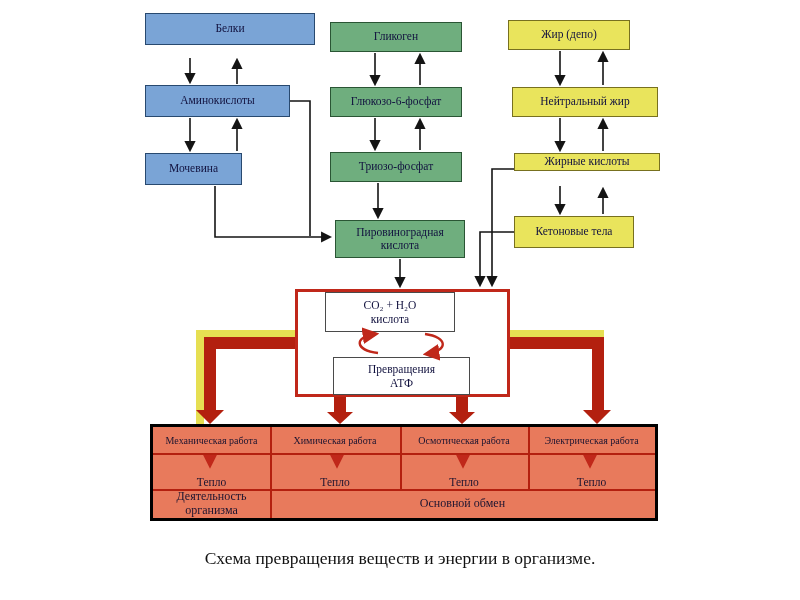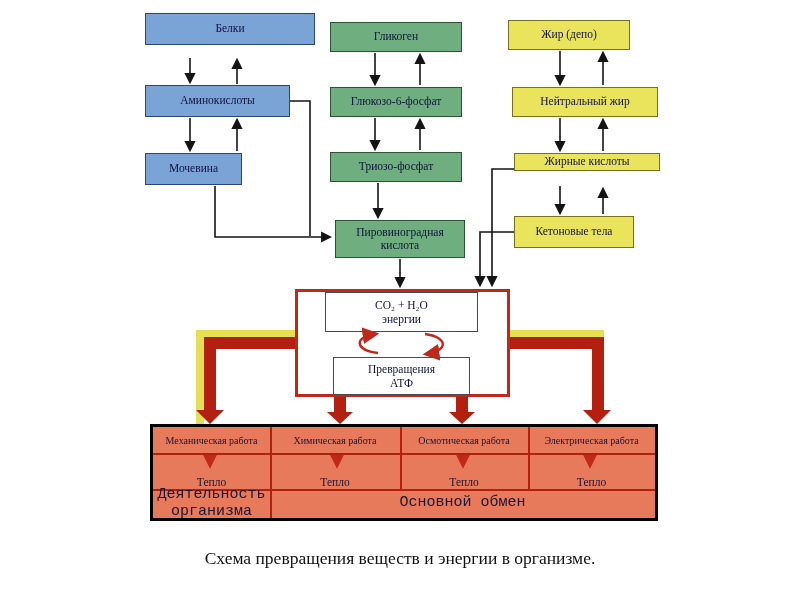--- a/index.html
+++ b/index.html
@@ -31,21 +31,21 @@
     background:#e87a5c; border:3px solid #000000; z-index:1;
   }
   .wt-vline { position:absolute; top:0; width:2px; background:#b3200f; }
   .wt-hline { position:absolute; left:0; width:100%; height:2px; background:#b3200f; }
   .wt-cell {
     position:absolute; display:flex; align-items:center; justify-content:center;
     text-align:center; color:#1c1430; line-height:1.1;
   }
   .wt-work { top:0; height:26px; font-size:10px; }
   .wt-heat { top:36px; height:26px; font-size:11.5px; align-items:flex-end; }
-  .wt-bottom { top:62px; height:29px; font-size:15px;font-family:Liberation Mono, monospace; }
+  .wt-bottom { top:62px; height:29px; font-size:12px; }
 
   .caption {
     position:absolute; top:548px; left:0; width:800px; text-align:center;
     font-size:17.5px; color:#111111; z-index:1;
   }
 
   svg.overlay { position:absolute; left:0; top:0; z-index:5; pointer-events:none; }
 </style>
 </head>
 <body>
@@ -60,23 +60,23 @@
   <div class="node green" style="left:330px;top:87px;width:132px;height:30px">Глюкозо-6-фосфат</div>
   <div class="node green" style="left:330px;top:152px;width:132px;height:30px">Триозо-фосфат</div>
   <div class="node yellow" style="left:508px;top:20px;width:122px;height:30px">Жир (депо)</div>
 
   <div class="node green" style="left:335px;top:220px;width:130px;height:38px">Пировиноградная кислота</div>
   <div class="node yellow" style="left:512px;top:87px;width:146px;height:30px">Нейтральный жир</div>
   <div class="node yellow" style="left:514px;top:153px;width:146px;height:18px">Жирные кислоты</div>
   <div class="node yellow" style="left:514px;top:216px;width:120px;height:32px">Кетоновые тела</div>
 
   <div class="energy-frame"></div>
-  <div class="white-box" style="left:325px;top:292px;width:153px;height:40px">
+  <div class="white-box" style="left:325px;top:292px;width:130px;height:40px">
     <div>CO₂ + H₂O</div>
-    <div>энергии</div>
+    <div>кислота</div>
   </div>
   <div class="white-box" style="left:333px;top:357px;width:137px;height:38px">
     <div>Превращения</div>
     <div>АТФ</div>
   </div>
 
   <div class="work-table">
     <div class="wt-hline" style="top:26px"></div>
     <div class="wt-hline" style="top:62px"></div>
     <div class="wt-vline" style="left:117px;height:62px"></div>

